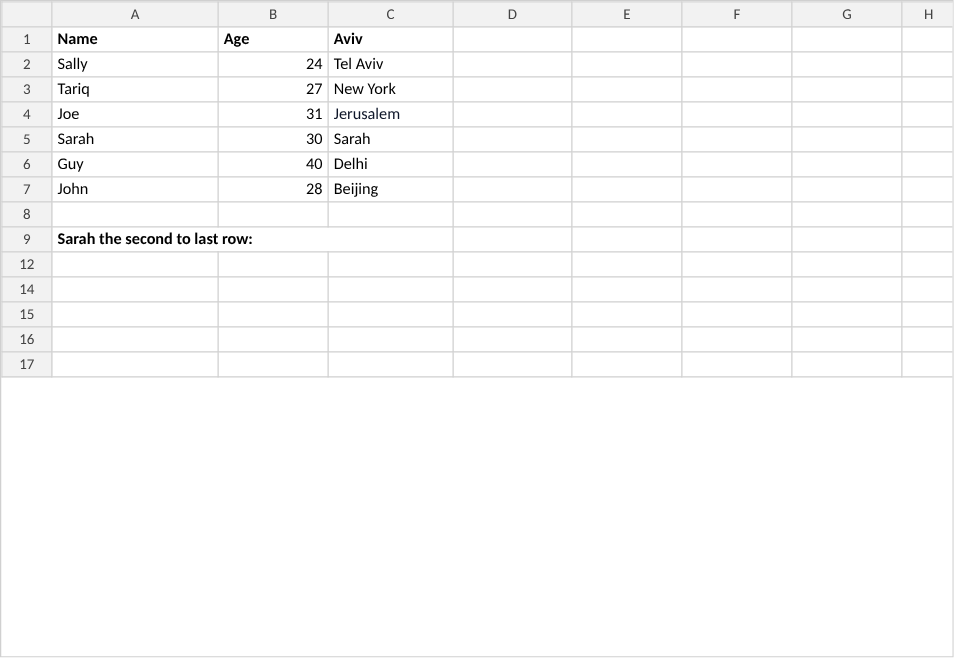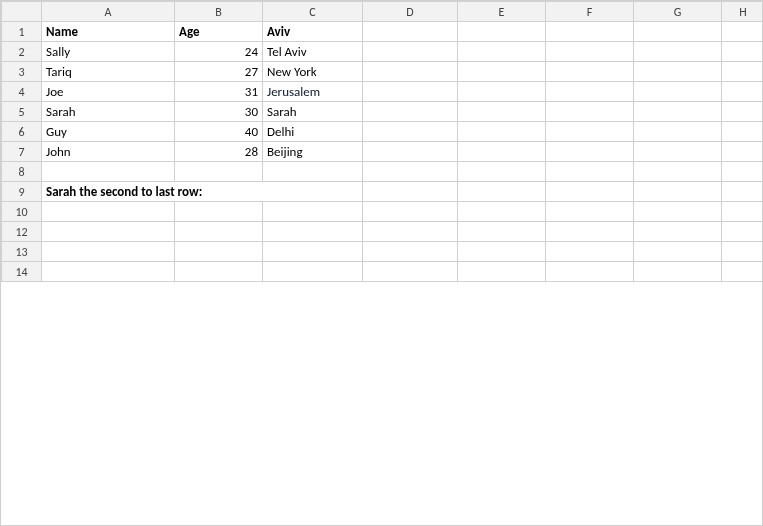--- a/index.html
+++ b/index.html
@@ -228,54 +228,65 @@
           </tr>
           <tr>
             <td class="row-num">9</td>
             <td class="cell bold-text" colspan="3">Sarah the second to last row:</td>
             <td class="cell"></td>
             <td class="cell"></td>
             <td class="cell"></td>
             <td class="cell"></td>
           </tr>
           <tr>
-            <td class="row-num">10</td>
-            <td class="cell"></td>
-            <td class="cell"></td>
-            <td class="cell"></td>
-            <td class="cell"></td>
-            <td class="cell"></td>
-            <td class="cell"></td>
-            <td class="cell"></td>
-            <td class="cell"></td>
-          </tr>
-          <tr>
             <td class="row-num">12</td>
             <td class="cell"></td>
             <td class="cell"></td>
             <td class="cell"></td>
             <td class="cell"></td>
             <td class="cell"></td>
             <td class="cell"></td>
             <td class="cell"></td>
             <td class="cell"></td>
           </tr>
           <tr>
-            <td class="row-num">13</td>
-            <td class="cell"></td>
-            <td class="cell"></td>
-            <td class="cell"></td>
-            <td class="cell"></td>
-            <td class="cell"></td>
-            <td class="cell"></td>
-            <td class="cell"></td>
-            <td class="cell"></td>
-          </tr>
-          <tr>
             <td class="row-num">14</td>
+            <td class="cell"></td>
+            <td class="cell"></td>
+            <td class="cell"></td>
+            <td class="cell"></td>
+            <td class="cell"></td>
+            <td class="cell"></td>
+            <td class="cell"></td>
+            <td class="cell"></td>
+          </tr>
+          <tr>
+            <td class="row-num">15</td>
+            <td class="cell"></td>
+            <td class="cell"></td>
+            <td class="cell"></td>
+            <td class="cell"></td>
+            <td class="cell"></td>
+            <td class="cell"></td>
+            <td class="cell"></td>
+            <td class="cell"></td>
+          </tr>
+          <tr>
+            <td class="row-num">16</td>
+            <td class="cell"></td>
+            <td class="cell"></td>
+            <td class="cell"></td>
+            <td class="cell"></td>
+            <td class="cell"></td>
+            <td class="cell"></td>
+            <td class="cell"></td>
+            <td class="cell"></td>
+          </tr>
+          <tr>
+            <td class="row-num">17</td>
             <td class="cell"></td>
             <td class="cell"></td>
             <td class="cell"></td>
             <td class="cell"></td>
             <td class="cell"></td>
             <td class="cell"></td>
             <td class="cell"></td>
             <td class="cell"></td>
           </tr>
         </tbody>

